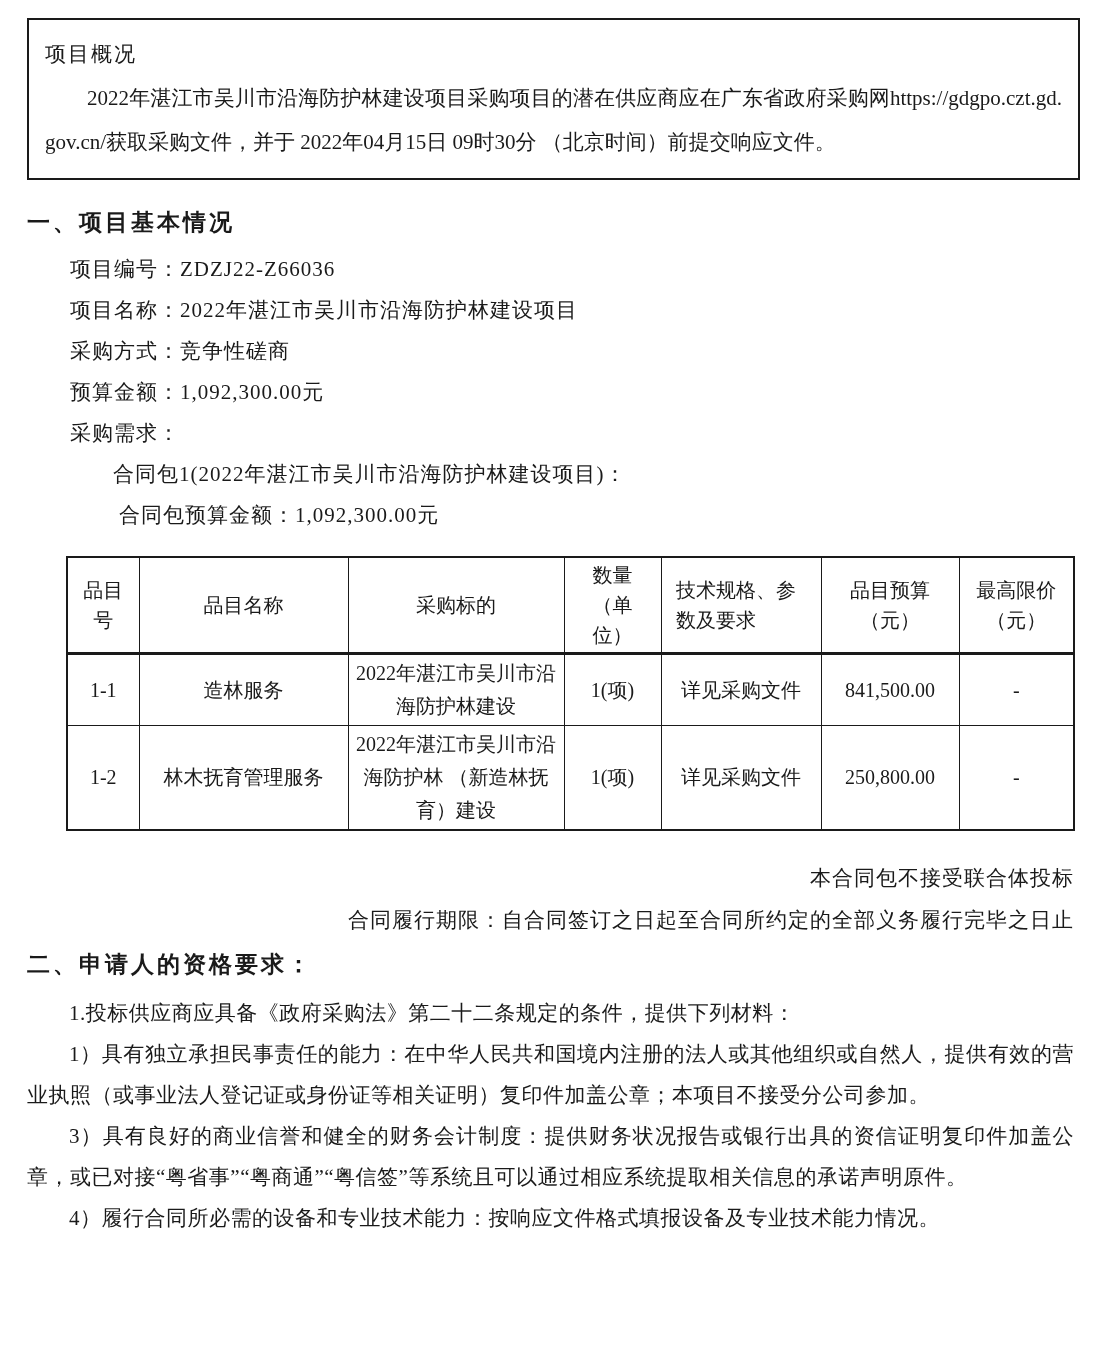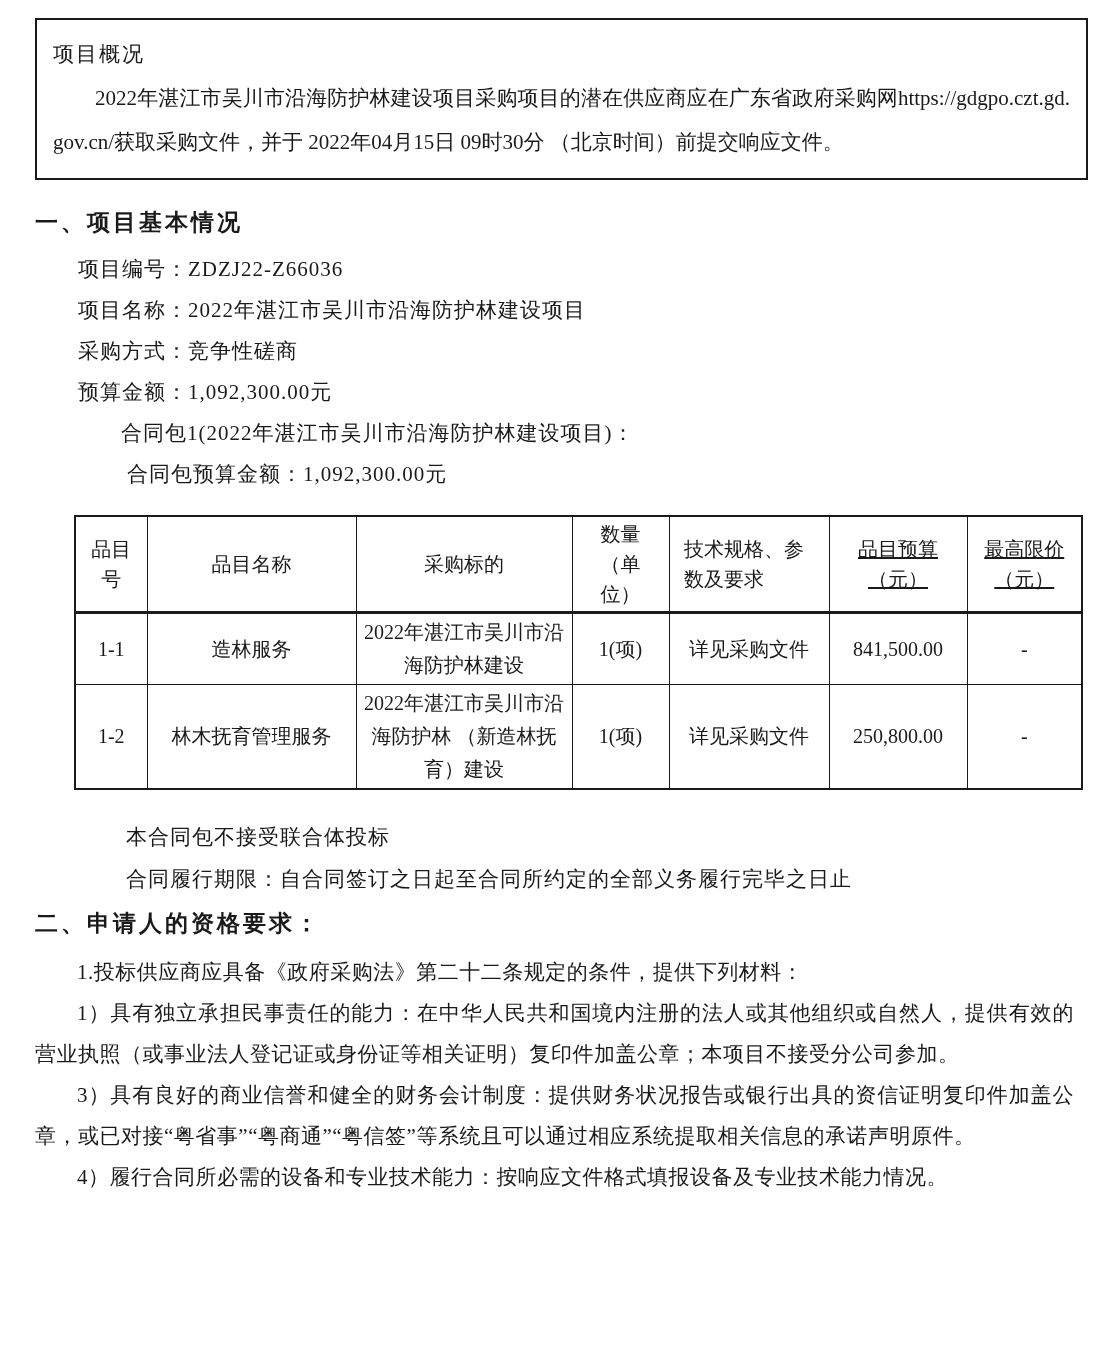--- a/index.html
+++ b/index.html
@@ -11,21 +11,21 @@
     width: 1102px;
     height: 1366px;
     overflow: hidden;
     font-family: "Liberation Serif", "DejaVu Serif", serif;
     color: #1a1a1a;
   }
   .page {
     box-sizing: border-box;
     width: 1102px;
     height: 1366px;
-    padding: 18px 28px 0 35px;
+    padding: 18px 28px 0 27px;
     overflow: hidden;
   }
   
   .overview-box {
     border: 2px solid #1a1a1a;
     box-sizing: border-box;
     width: 1053px;
     padding: 12px 16px 14px 16px;
     font-size: 21px;
     line-height: 44px;
@@ -86,23 +86,23 @@
   }
   table.items { border: 2px solid #1a1a1a; }
   table.items thead tr { height: 95px; }
   table.items thead th { border-bottom: 3px solid #1a1a1a; line-height: 30px; }
   table.items tbody tr.r1 { height: 67px; }
   table.items tbody tr.r2 { height: 93px; }
   table.items td { line-height: 33px; }
   td.num { text-align: right; padding-right: 12px; }
   .w22 { display: inline-block; width: 2.3em; text-align: center; }
   .w64 { display: inline-block; width: 6.5em; text-align: left; }
-  .w44 { display: inline-block; width: 4.5em; text-align: center; text-decoration: underline; }
+  .w44 { display: inline-block; width: 4.5em; text-align: center; }
   
-  .notes { margin-top: 26px; }
+  .notes { margin-top: 26px; text-align: right; }
   .note-line {
     padding-left: 91px;
     font-size: 21px;
     line-height: 42px;
     letter-spacing: 1px;
   }
   
   .qual-heading { margin-top: 7px; }
   .paras { margin-top: 12px; }
   .para {
@@ -125,20 +125,21 @@
     <p class="overview-body">2022年湛江市吴川市沿海防护林建设项目采购项目的潜在供应商应在广东省政府采购网https://gdgpo.czt.gd.gov.cn/获取采购文件，并于 2022年04月15日 09时30分 （北京时间）前提交响应文件。</p>
   </div>
 
   <div class="sec-heading">一、项目基本情况</div>
 
   <div class="fields">
     <div class="field-line">项目编号：ZDZJ22-Z66036</div>
     <div class="field-line">项目名称：2022年湛江市吴川市沿海防护林建设项目</div>
     <div class="field-line">采购方式：竞争性磋商</div>
     <div class="field-line">预算金额：1,092,300.00元</div>
+    <div class="field-line">采购需求：</div>
     <div class="pkg-title">合同包1(2022年湛江市吴川市沿海防护林建设项目)：</div>
     <div class="pkg-budget">合同包预算金额：1,092,300.00元</div>
   </div>
 
   <table class="items">
     <colgroup>
       <col style="width:72px">
         <col style="width:209px">
         <col style="width:216px">
         <col style="width:97px">

